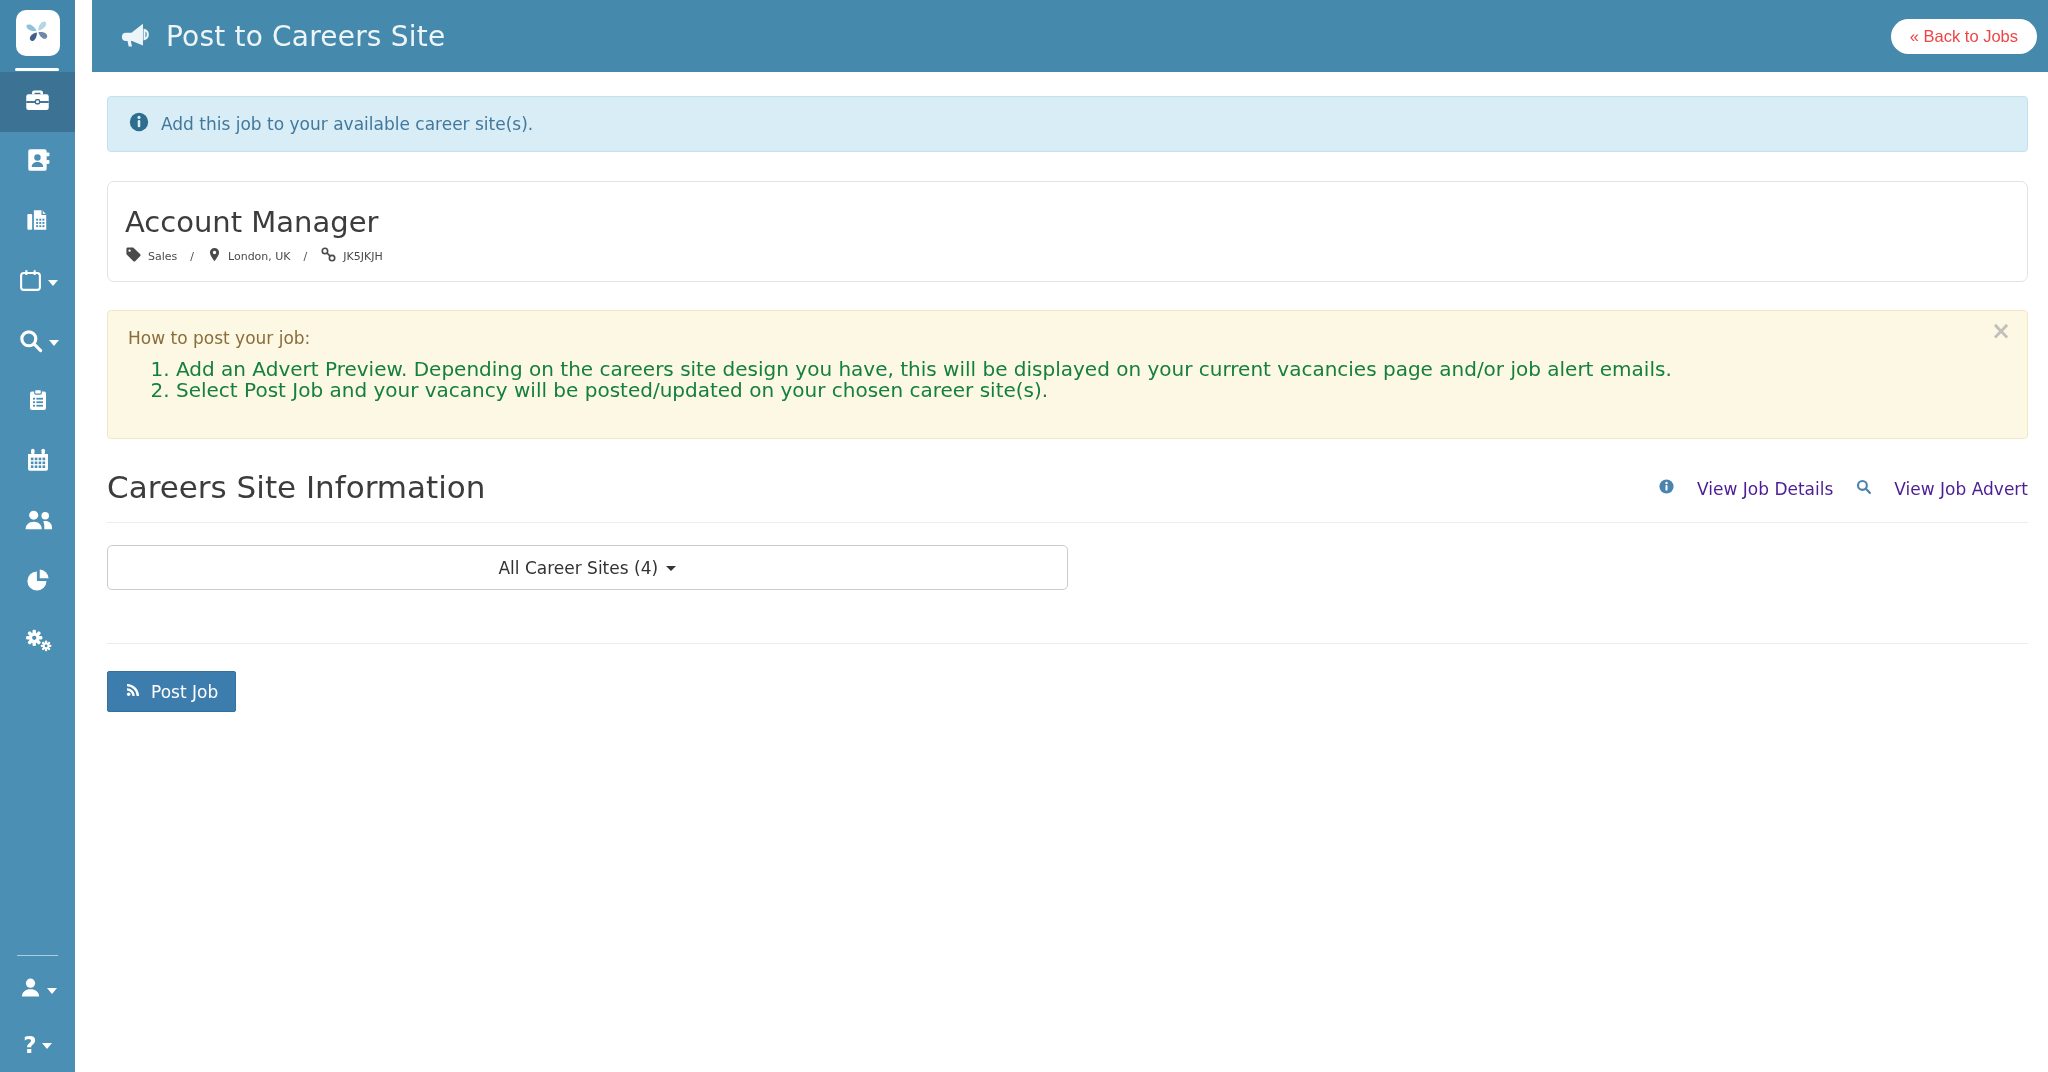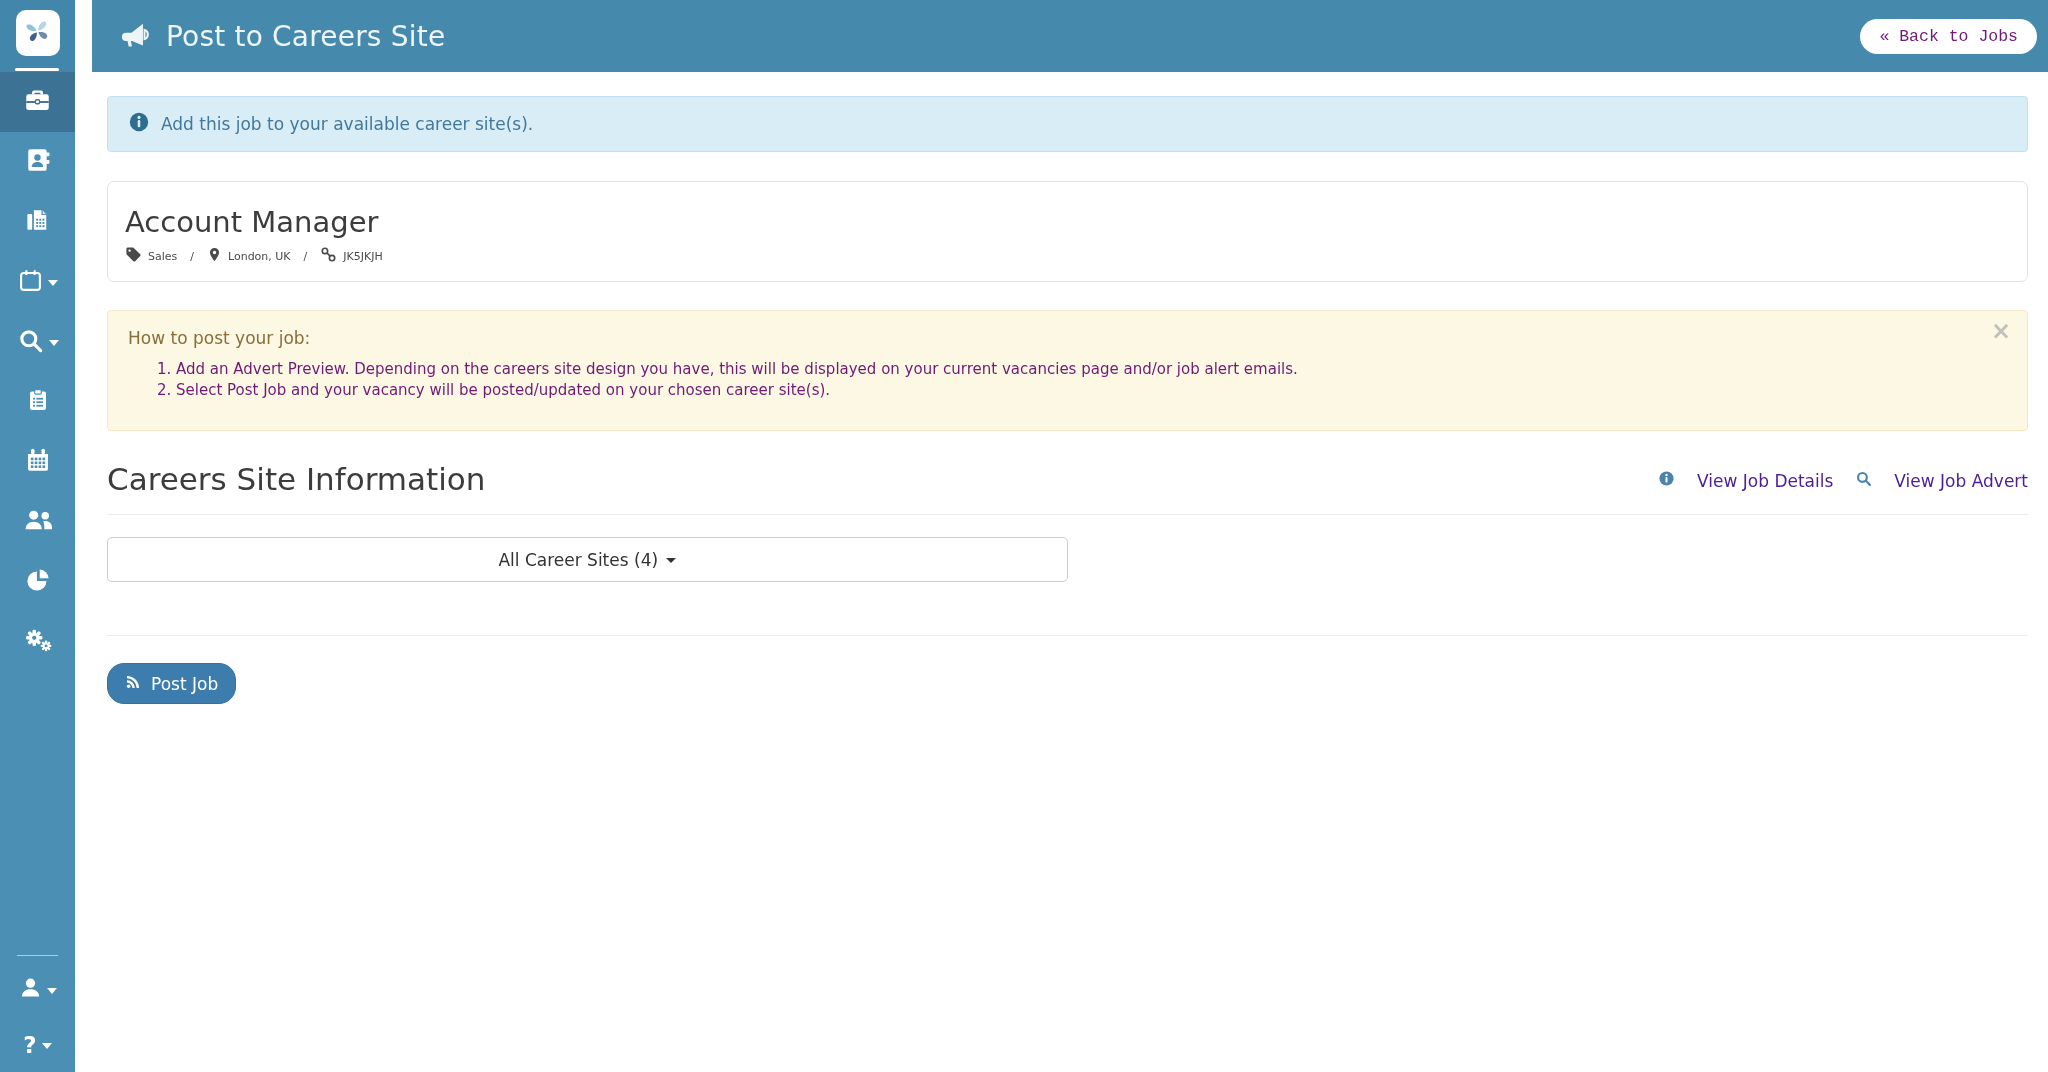--- a/index.html
+++ b/index.html
@@ -20,52 +20,52 @@
   .nav-item.active { background:#3c7394; }
   .w-caret { display:inline-block; width:0; height:0; border-left:5px solid transparent; border-right:5px solid transparent; border-top:6px solid #fff; margin-left:5px; transform:translateY(1px); }
   .sidebar-bottom { position:absolute; bottom:0; left:0; width:75px; }
   .sb-divider { height:1px; background:rgba(255,255,255,.55); margin:0 17px 6px 17px; }
   .sb-item { height:55px; display:flex; align-items:center; justify-content:center; color:#fff; cursor:pointer; }
   .help-q { font-size:23px; font-weight:bold; color:#fff; }
 
   
   .header { position:absolute; left:92px; top:0; width:1973px; height:72px; background:#4589ac; display:flex; align-items:center; padding:0 28px 0 28px; color:#eef5f9; }
   .header-title { font-size:28px; font-weight:400; margin-left:17px; letter-spacing:.2px; }
-  .back-btn { margin-left:auto; background:#ffffff; color:#701a75; border:none; border-radius:18px; padding:8px 19px; font-size:16.5px; cursor:pointer; font-family:Liberation Mono, monospace; }
+  .back-btn { margin-left:auto; background:#ffffff; color:#ef4444; border:none; border-radius:18px; padding:8px 19px; font-size:16.5px; cursor:pointer; font-family:Liberation Sans, sans-serif; }
 
   
   .main { position:absolute; left:85px; top:72px; width:1973px; bottom:0; padding:24px 30px 0 22px; }
 
   .alert-info { background:#d9edf7; border:1px solid #c3e2ef; border-radius:4px; padding:14px 20px; color:#41789c; font-size:17px; display:flex; align-items:center; }
   .alert-info svg { margin-right:11px; flex:none; }
 
   .job-panel { margin-top:29px; background:#fff; border:1px solid #e2e2e2; border-radius:7px; padding:23px 17px 15px; }
   .job-title { font-size:29px; font-weight:400; color:#3c3c3c; }
   .job-meta { margin-top:7px; font-size:11px; color:#4a4a4a; display:flex; align-items:center; gap:10px; }
   .job-meta .sep { color:#4a4a4a; padding:0 3px; }
   .meta-chunk { display:flex; align-items:center; gap:6px; }
 
   .alert-warning { margin-top:28px; background:#fcf8e3; border:1px solid #f3e8c6; border-radius:4px; padding:17px 20px 21px; color:#8a6d3b; position:relative; }
   .howto-heading { font-size:17px; font-weight:400; color:#8a6d3b; }
-  .howto-list { margin:11px 0 8px 0; padding-left:48px; font-size:15px; line-height:21px; color:#701a75; }
+  .howto-list { margin:11px 0 16px 0; padding-left:48px; font-size:20px; line-height:21px; color:#15803d; }
   .close-x { position:absolute; top:8px; right:16px; color:#a9a9a9; font-size:24px; line-height:1; cursor:pointer; font-weight:bold; opacity:.7; }
 
   .section-head { margin-top:30px; display:flex; align-items:flex-end; }
   .section-title { font-size:31px; font-weight:400; color:#3c3c3c; }
   .section-links { margin-left:auto; display:flex; gap:22px; align-items:center; padding-bottom:6px; }
   .s-link { color:#4c1d95; font-size:17px; display:flex; align-items:flex-end; gap:22px; cursor:pointer; text-decoration:none; }
 
   .hr { border:none; border-top:1px solid #ececec; height:0; margin:0; }
   .hr-1 { margin-top:17px; }
   .hr-2 { margin-top:53px; }
 
   .dropdown-btn { margin-top:22px; width:50%; height:45px; background:#fff; border:1px solid #cccccc; border-radius:5px; display:flex; align-items:center; justify-content:center; font-size:17px; color:#333; cursor:pointer; font-family:inherit; }
   .d-caret { display:inline-block; width:0; height:0; border-left:5px solid transparent; border-right:5px solid transparent; border-top:5px solid #333; margin-left:8px; transform:translateY(1px); }
 
-  .post-btn { margin-top:27px; background:#3d7dae; color:#fff; border:1px solid #36719e; border-radius:17px; height:41px; padding:0 17px; font-size:17px; display:inline-flex; align-items:center; gap:10px; cursor:pointer; font-family:inherit; }
+  .post-btn { margin-top:27px; background:#3d7dae; color:#fff; border:1px solid #36719e; border-radius:2px; height:41px; padding:0 17px; font-size:17px; display:inline-flex; align-items:center; gap:10px; cursor:pointer; font-family:inherit; }
 </style>
 </head>
 <body>
 
 <div class="sidebar">
   <div class="logo-area">
     <div class="logo-tile">
       <span>
         <svg viewBox="0 0 24 24" width="31" height="31">
           <g transform="rotate(-10 12 12)">

